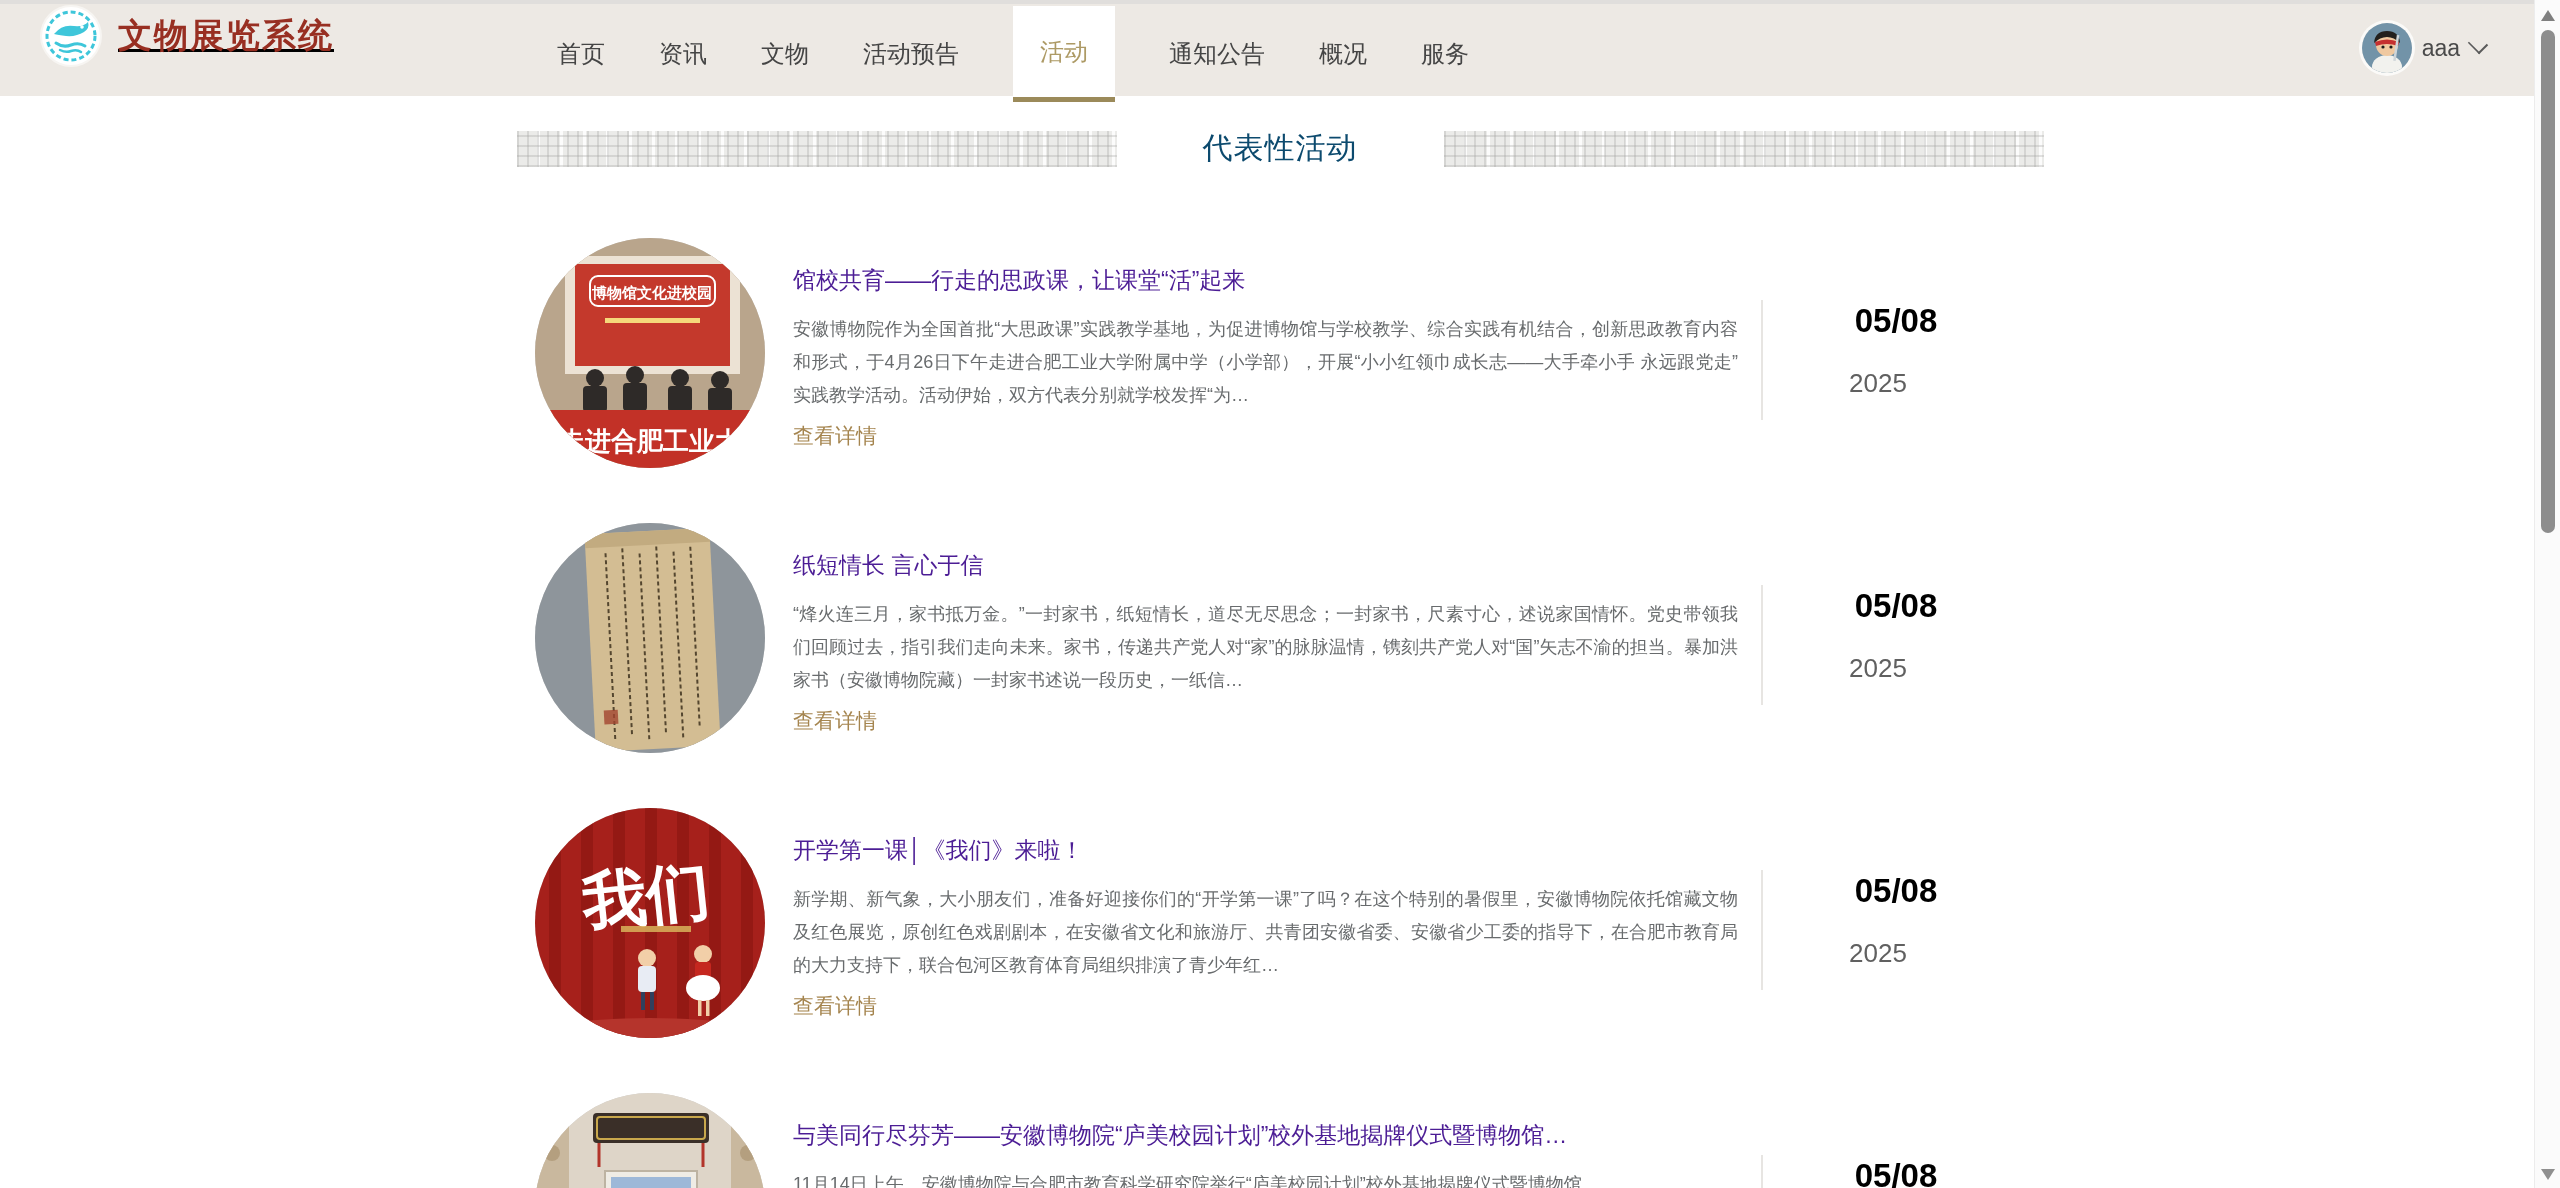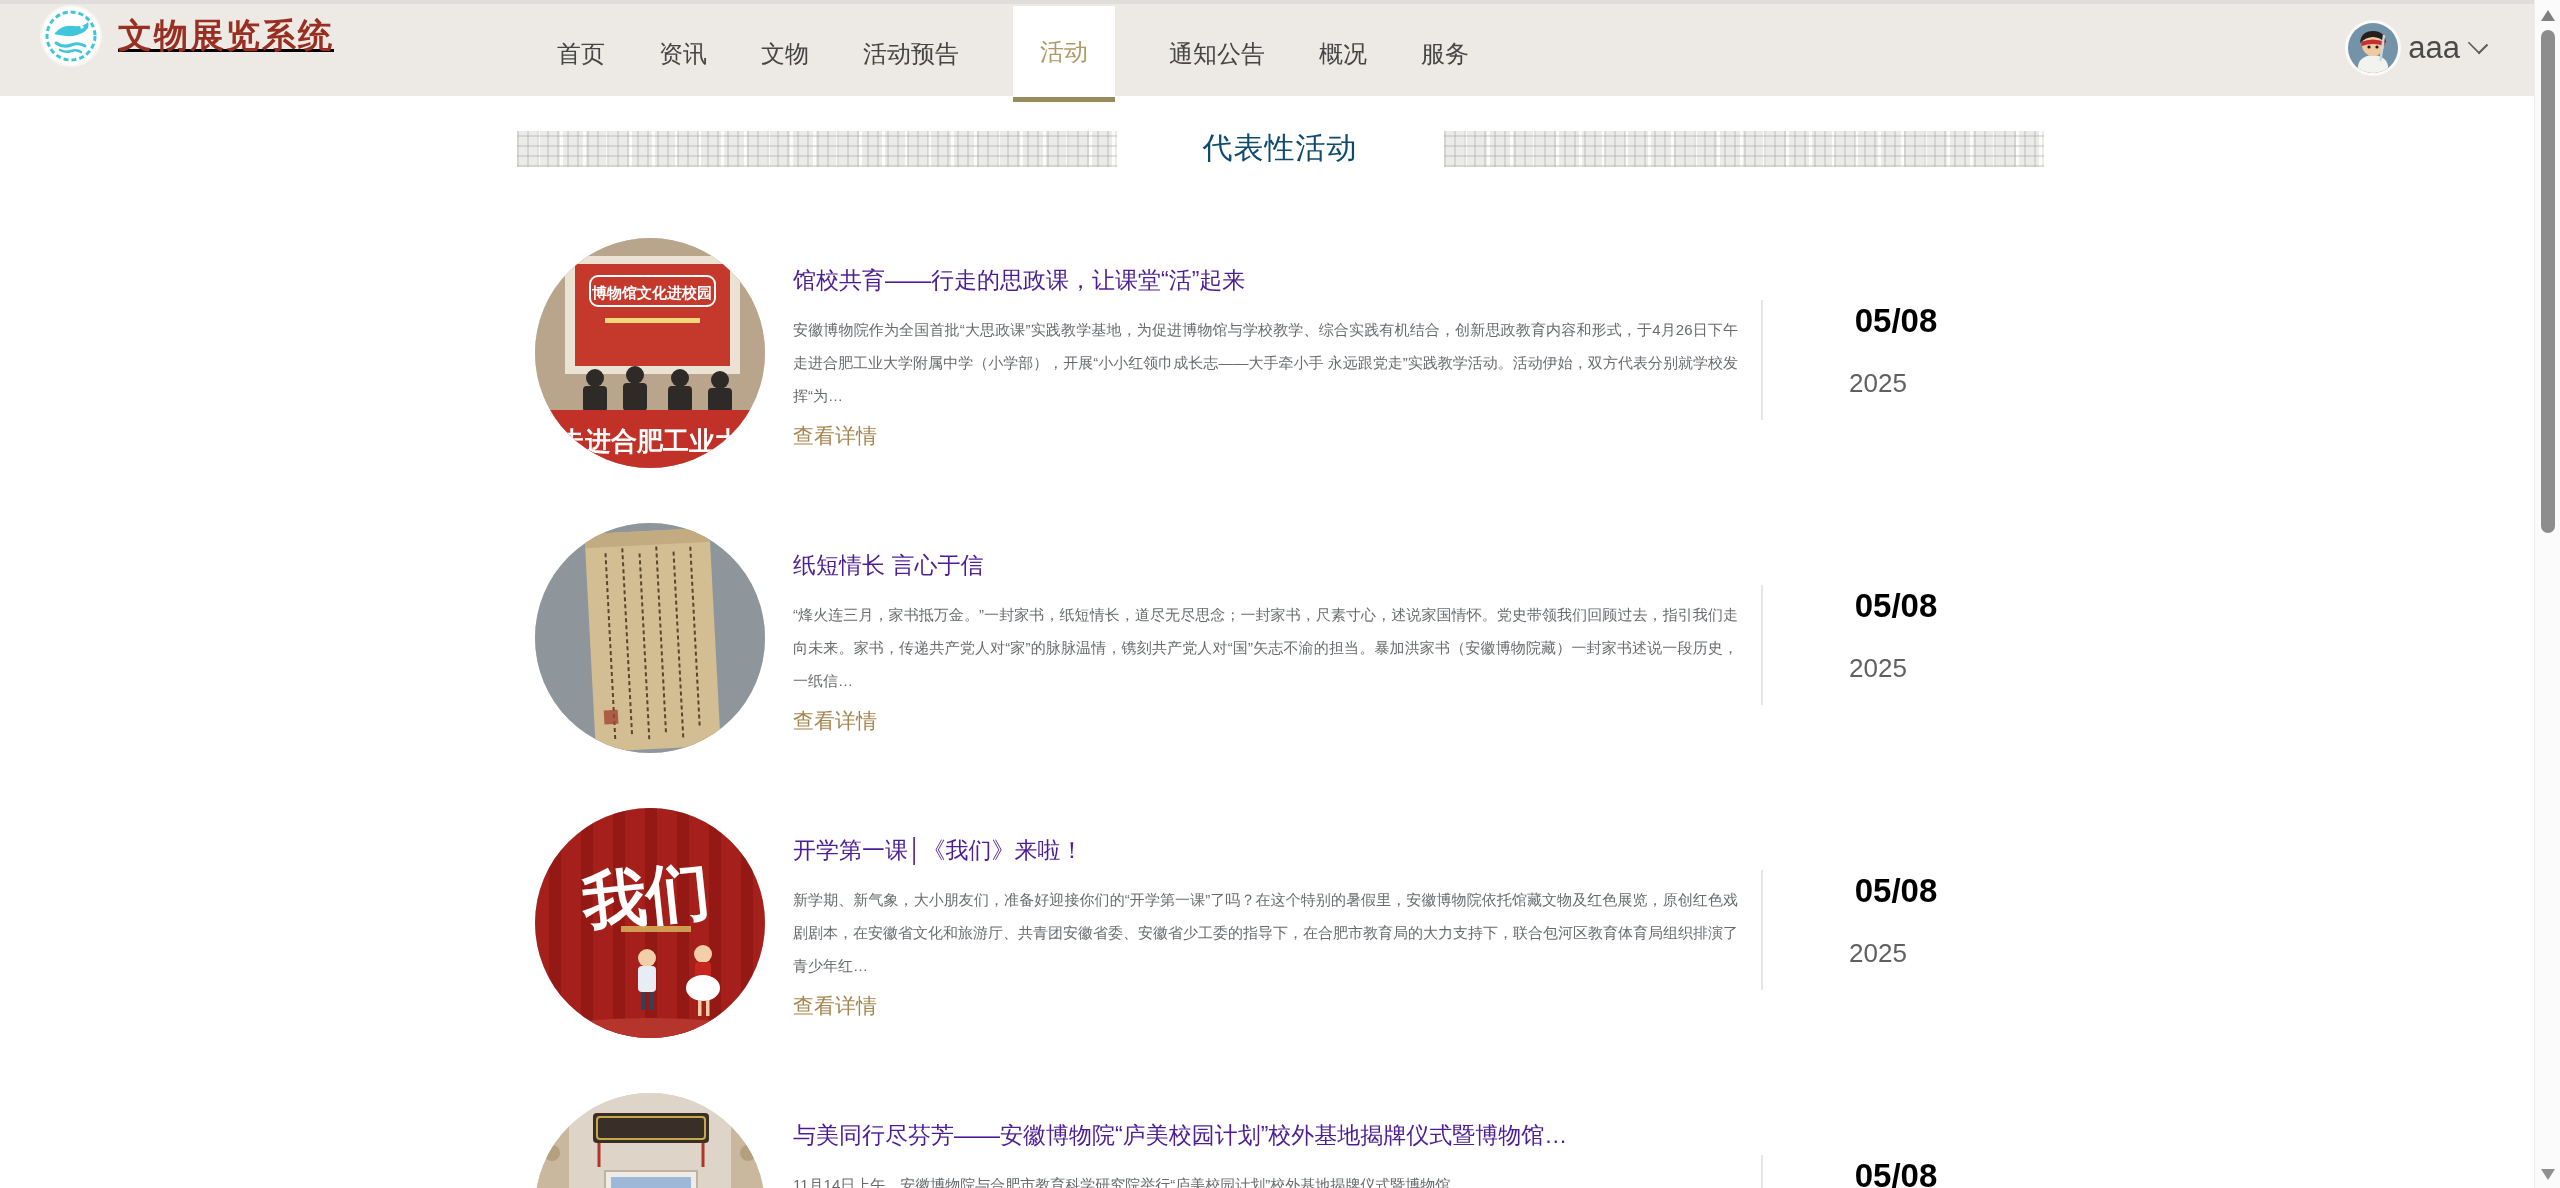--- a/index.html
+++ b/index.html
@@ -12,39 +12,39 @@
   .top-hairline { position:absolute; top:0; left:0; width:2534px; height:4px; background:#e0dedc; z-index:1; }
   header { position:relative; width:2534px; height:96px; background:#ede9e4; }
   .brand { position:absolute; left:42px; top:0; height:72px; display:flex; align-items:center; gap:18px; z-index:2;text-decoration:underline; }
   .brand-logo { width:58px; height:58px; border-radius:50%; background:#fff; display:flex; align-items:center; justify-content:center; box-shadow:0 0 0 2px #f7f5f2; }
   .brand-title { font-size:34px; font-weight:bold; color:#982f22; letter-spacing:2px; }
   nav.main-nav { position:absolute; left:557px; top:0; height:108px; display:flex; gap:54px; align-items:center; z-index:2; }
   .nav-item { height:96px; display:flex; align-items:center; font-size:24px; color:#454545; cursor:pointer; white-space:nowrap; }
   .nav-item.active { background:#ffffff; padding:0 27px; color:#ad9a65; border-bottom:5px solid #9b8a5a; }
   .user-area { position:absolute; right:48px; top:0; height:96px; display:flex; align-items:center; gap:10px; z-index:2; }
   .avatar { width:50px; height:50px; border-radius:50%; overflow:hidden; box-shadow:0 0 0 3px #fbfaf8; cursor:pointer; }
-  .user-name { font-size:31px; color:#4a4a4a; }
+  .user-name { font-size:23px; color:#4a4a4a; }
   .chevron { width:16px; height:16px; border-right:2px solid #5a5a5a; border-bottom:2px solid #5a5a5a; transform:rotate(45deg) scale(1,.8); margin-top:-8px; }
   
   .section-head { margin-top:32px; display:flex; justify-content:center; align-items:center; gap:86px; }
   .deco-strip { width:600px; height:36px; background-color:#ebebe9;
     background-image:
       repeating-linear-gradient(90deg, rgba(160,160,158,.30) 0 2px, transparent 2px 10px),
       repeating-linear-gradient(0deg, rgba(160,160,158,.30) 0 2px, transparent 2px 10px),
       repeating-linear-gradient(90deg, transparent 0 20px, rgba(255,255,255,.85) 20px 23px);
   }
   .section-title { font-size:30px; color:#0c4a6e; letter-spacing:1px; }
   
   .list { margin-left:535px; margin-top:69px; }
   .row { display:flex; height:232px; margin-bottom:53px; }
   .thumb { width:230px; height:230px; border-radius:50%; overflow:hidden; flex:none; cursor:pointer; background:#ccc; }
   .thumb svg { display:block; }
   .body { margin-left:28px; width:945px; padding-top:22px; }
   .item-title { font-size:23px; line-height:40px; color:#4c1d95; white-space:nowrap; overflow:hidden; cursor:pointer; }
-  .item-desc { margin-top:13px; font-size:15px; color:#686b6d; line-height:33px; max-height:99px; overflow:hidden; text-align:justify; }
+  .item-desc { margin-top:13px; font-size:18px; color:#686b6d; line-height:33px; max-height:99px; overflow:hidden; text-align:justify; }
   .item-link { display:inline-block; margin-top:10px; font-size:21px; color:#a5854f; cursor:pointer; text-decoration:none; }
   .vline { width:2px; height:120px; background:#e7e5e2; margin-top:62px; margin-left:23px; flex:none; }
   .datebox { width:230px; text-align:center; padding-top:64px; flex:none; }
   .date-md { font-size:33px; font-weight:bold; color:#000000;margin-left:36px; }
   .date-year { margin-top:28px; font-size:26px; color:#606060; }
   
   .scrollbar { position:absolute; right:0; top:0; width:26px; height:1188px; background:#fbfbfb; border-left:1px solid #ececec; z-index:5; }
   .sb-up { position:absolute; top:10px; left:6px; width:0; height:0; border-left:7px solid transparent; border-right:7px solid transparent; border-bottom:11px solid #7f7f7f; cursor:pointer; }
   .sb-thumb { position:absolute; top:30px; left:6px; width:14px; height:503px; background:#8d8d8d; border-radius:7px; cursor:pointer; }
   .sb-down { position:absolute; bottom:8px; left:6px; width:0; height:0; border-left:7px solid transparent; border-right:7px solid transparent; border-top:11px solid #8f8f8f; cursor:pointer; }

